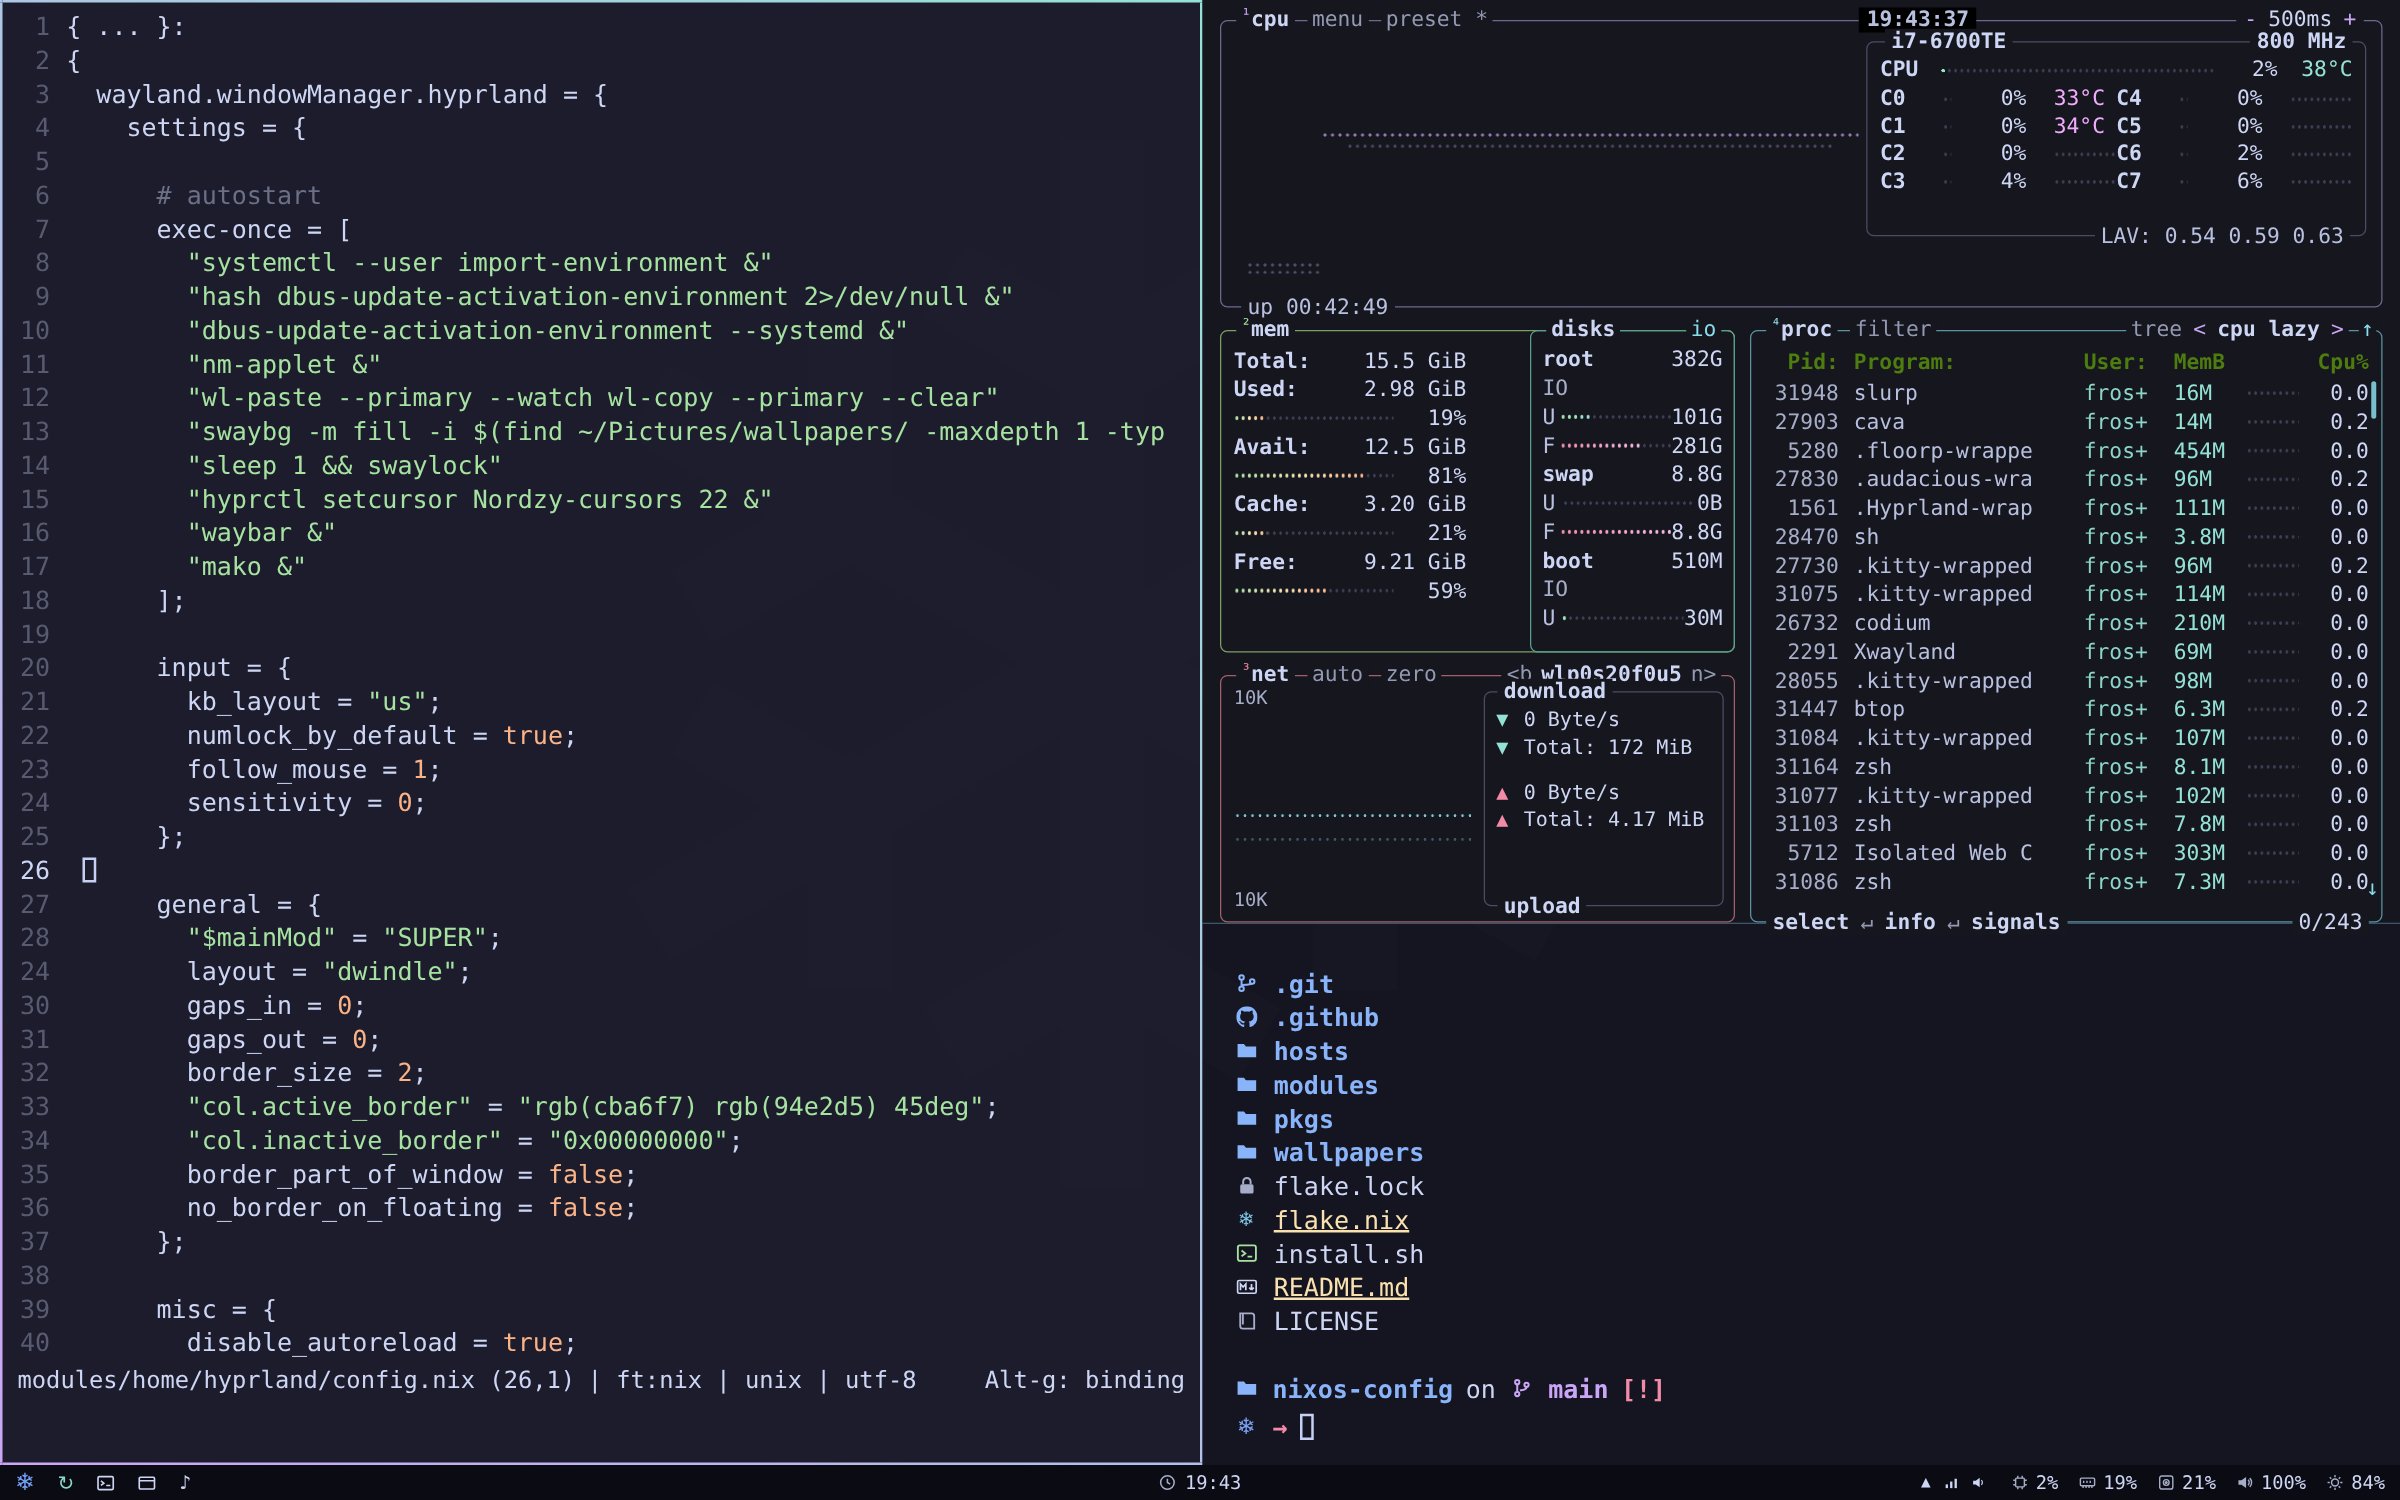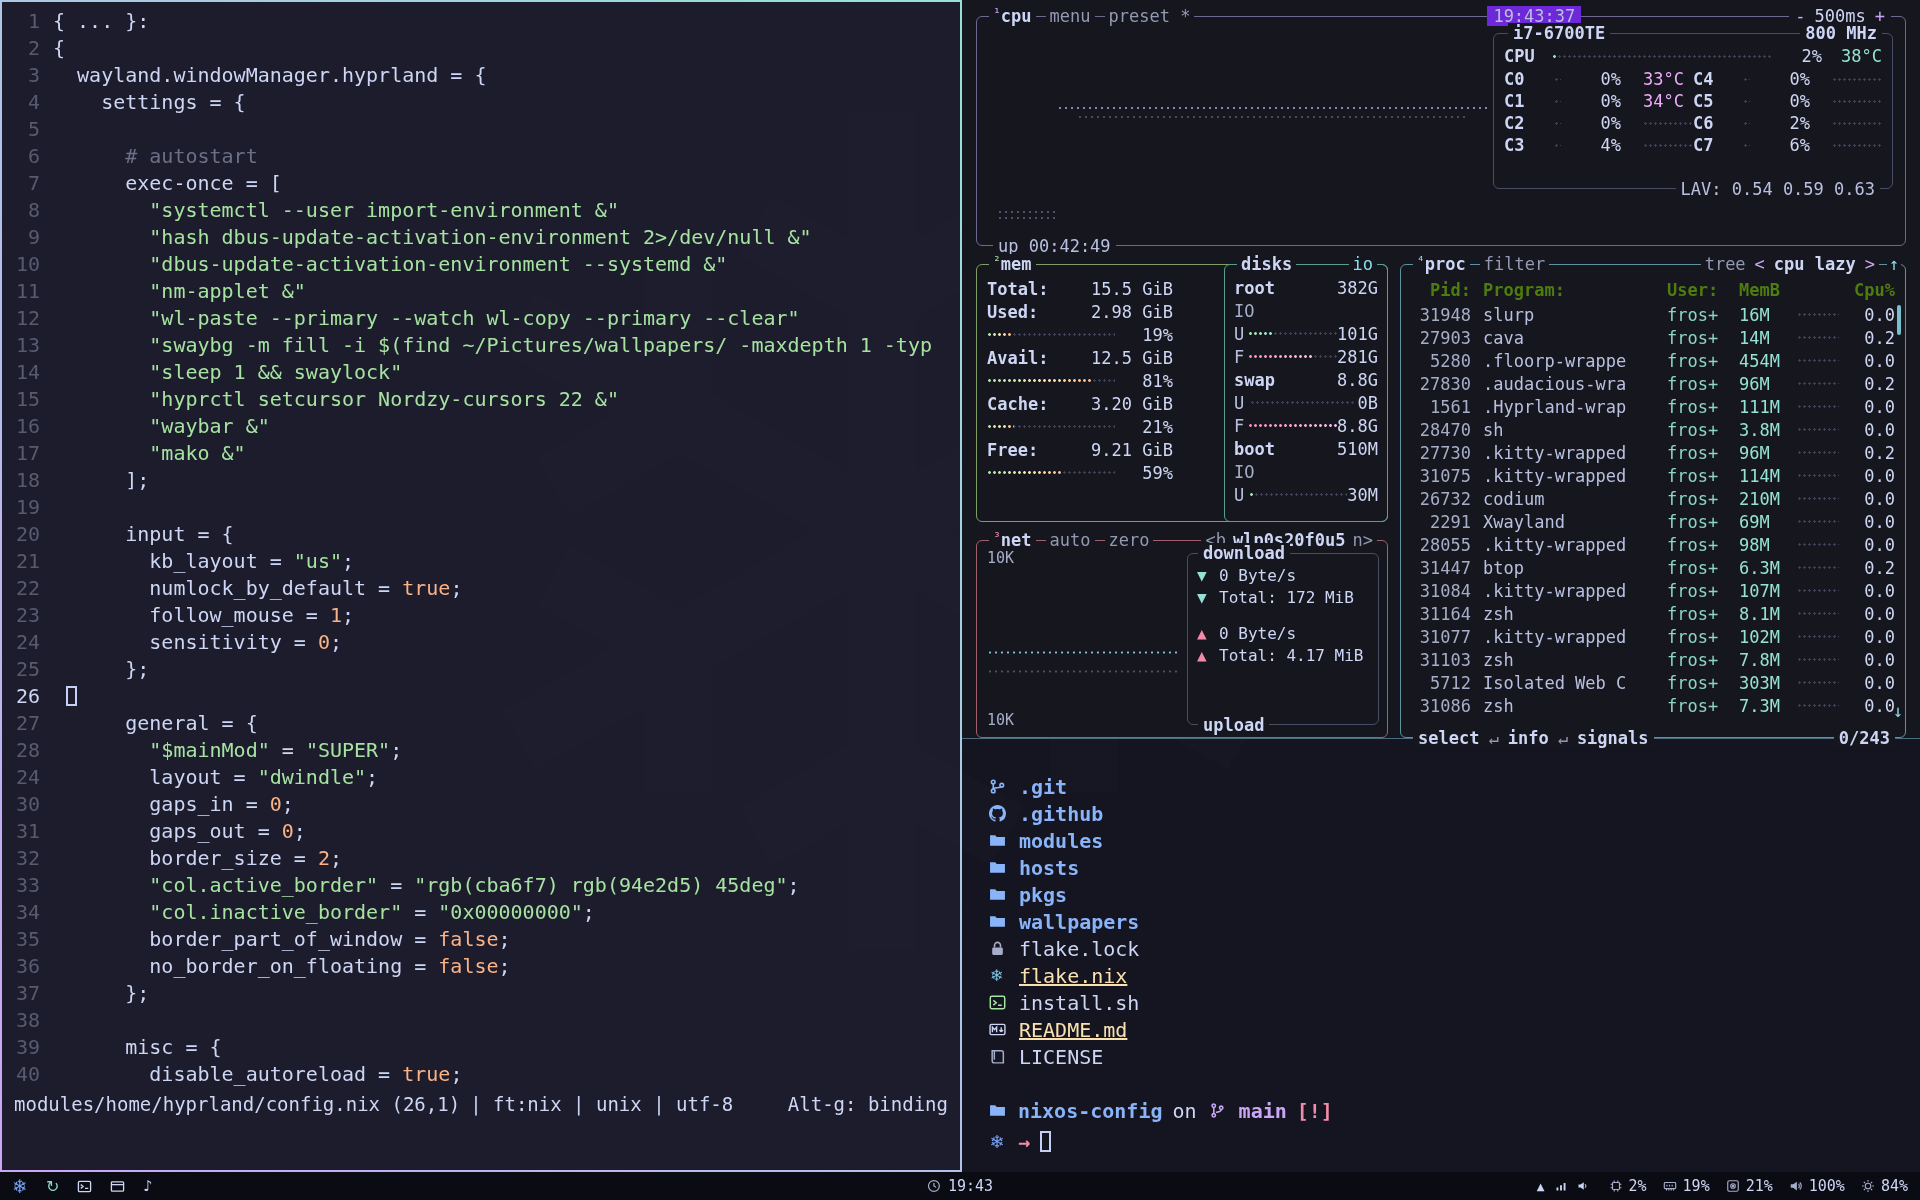--- a/index.html
+++ b/index.html
@@ -30,21 +30,21 @@
   .bbox{border:1px solid #494d64;border-radius:6px;position:relative}
   .btitle{position:absolute;top:-11px;left:12px;display:flex;gap:10px;align-items:center;font-size:17px}
   .btitle>*{background:#16161e;padding:0 4px;white-space:nowrap}
   .bname{font-weight:bold;color:#cdd6f4}
   .bno{font-size:13px;position:relative;top:-4px;padding:0!important;background:#16161e}
   .bbtn{color:#9399b2}
   .t-mauve{color:#cba6f7}.t-green{color:#a6e3a1}.t-red{color:#f38ba8}.t-cyan{color:#89dceb}
   .chunk{display:flex;align-items:center}
 
   .cpu-box{height:230px;border-color:#6f6790;margin-top:6px}
-  .cpu-clock{position:absolute;top:-11px;left:55%;background:#6d28d9;padding:0 6px;font-weight:normal;color:#b8c0e0}
+  .cpu-clock{position:absolute;top:-11px;left:55%;background:#000000;padding:0 6px;font-weight:bold;color:#b8c0e0}
   .cpu-interval{position:absolute;top:-11px;right:14px;background:#16161e;padding:0 6px;display:flex;gap:9px;color:#cdd6f4}
   .cpu-interval .sign{color:#cba6f7}
   .braille{position:absolute;background-image:radial-gradient(circle,#a58fd0 1.1px,transparent 1.3px);background-size:6px 6px}
   .b1{left:80px;top:88px;width:430px;height:7px;opacity:.85}
   .b2{left:100px;top:97px;width:390px;height:6px;opacity:.4}
   .b3{left:20px;bottom:26px;width:60px;height:10px;opacity:.45}
   .cpu-info{position:absolute;top:16px;right:12px;width:400px;height:156px;border:1px solid #494d64;border-radius:6px;padding:10px 10px 4px}
   .ci-title{position:absolute;top:-11px;left:14px;background:#16161e;padding:0 5px;font-weight:bold;color:#cdd6f4}
   .ci-freq{position:absolute;top:-11px;right:10px;background:#16161e;padding:0 5px;color:#cdd6f4;font-weight:bold}
   .ci-cpu-row{display:flex;align-items:center;height:24px;gap:8px}
@@ -124,21 +124,21 @@
   .prow{display:flex;height:23px;align-items:center}
   .ppid{width:58px;text-align:right;color:#a6adc8}
   .pprog{width:196px;padding-left:12px;color:#b8c0e0;overflow:hidden;white-space:nowrap}
   .puser{width:72px;color:#8bd5ca}
   .pmem{width:58px;color:#94e2d5}
   .pdots{flex:1;height:9px;margin-right:8px}
   .pcpu{width:48px;text-align:right;color:#cdd6f4}
   .proc-footer{position:absolute;bottom:-11px;left:12px;background:#16161e;padding:0 5px;display:flex;gap:9px;align-items:center}
   .proc-footer .fb{font-weight:bold;color:#cdd6f4}
   .proc-footer .fe{color:#9399b2}
-  .proc-count{position:absolute;bottom:-11px;right:10px;background:#16161e;padding:0 5px;font-weight:bold;color:#cdd6f4}
+  .proc-count{position:absolute;bottom:-11px;right:10px;background:#16161e;padding:0 5px;font-weight:normal;color:#cdd6f4}
 
   
   .term-window{flex:1;background:rgba(24,24,37,.84);border-top:1px solid rgba(125,196,228,.5);padding:34px 0 0 24px;font-size:20px;color:#cdd6f4;overflow:hidden}
   .frow{display:flex;align-items:center;height:27px;gap:11px}
   .fi{width:22px;display:inline-flex;justify-content:center;align-items:center;font-size:16px;font-family:"DejaVu Sans",sans-serif}
   .fi svg{width:17px;height:17px}
   .fi.git,.fi.github,.fi.folder{color:#89b4fa}
   .fi.lock{color:#a6adc8}.fi.nix{color:#7dc4e4}.fi.shell{color:#a6e3a1}.fi.book{color:#a6adc8}.fi.markdown{color:#cdd6f4}
   .col-blue{color:#89b4fa;font-weight:bold}
   .col-fg{color:#cdd6f4}
@@ -818,29 +818,29 @@
                 </svg>
               </span>
               <span class="fname col-blue">.github</span>
             </div>
             <div class="frow">
               <span class="fi folder">
                 <svg viewBox="0 0 16 16">
                   <path fill="currentColor" d="M1 3h4.8l1.5 1.8H15V13H1z"></path>
                 </svg>
               </span>
-              <span class="fname col-blue">modules</span>
+              <span class="fname col-blue">hosts</span>
             </div>
             <div class="frow">
               <span class="fi folder">
                 <svg viewBox="0 0 16 16">
                   <path fill="currentColor" d="M1 3h4.8l1.5 1.8H15V13H1z"></path>
                 </svg>
               </span>
-              <span class="fname col-blue">hosts</span>
+              <span class="fname col-blue">modules</span>
             </div>
             <div class="frow">
               <span class="fi folder">
                 <svg viewBox="0 0 16 16">
                   <path fill="currentColor" d="M1 3h4.8l1.5 1.8H15V13H1z"></path>
                 </svg>
               </span>
               <span class="fname col-blue">pkgs</span>
             </div>
             <div class="frow">

